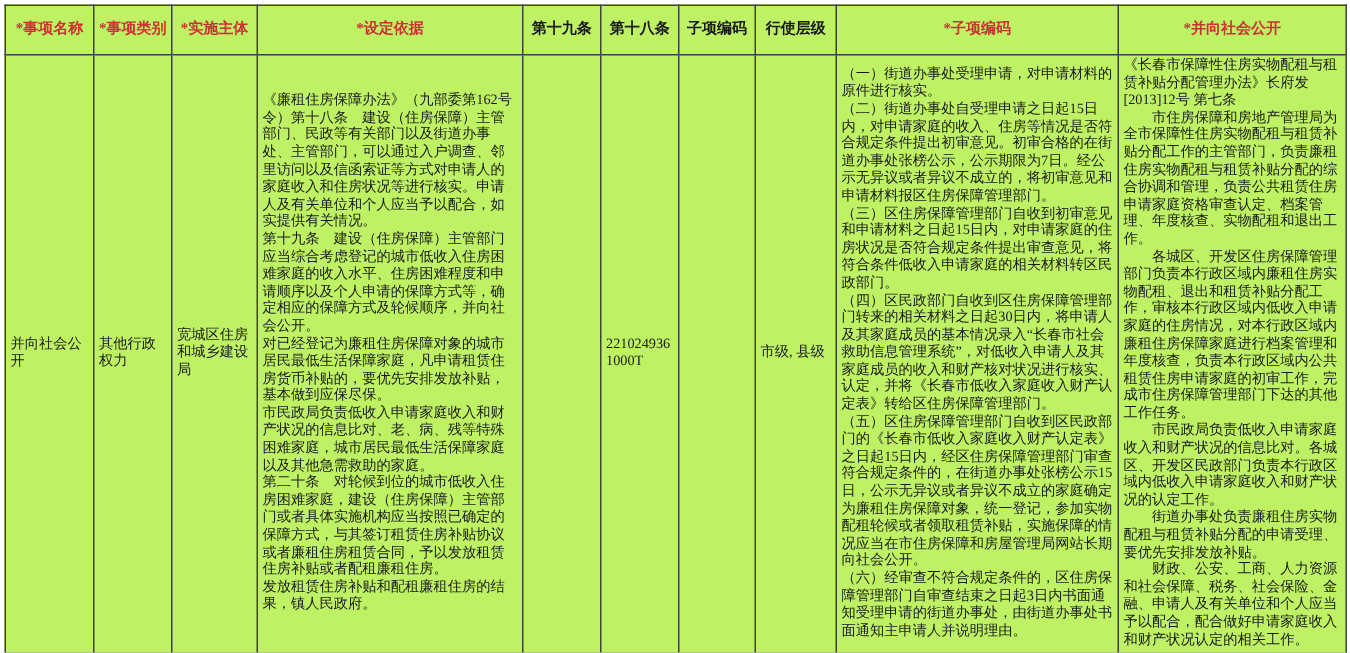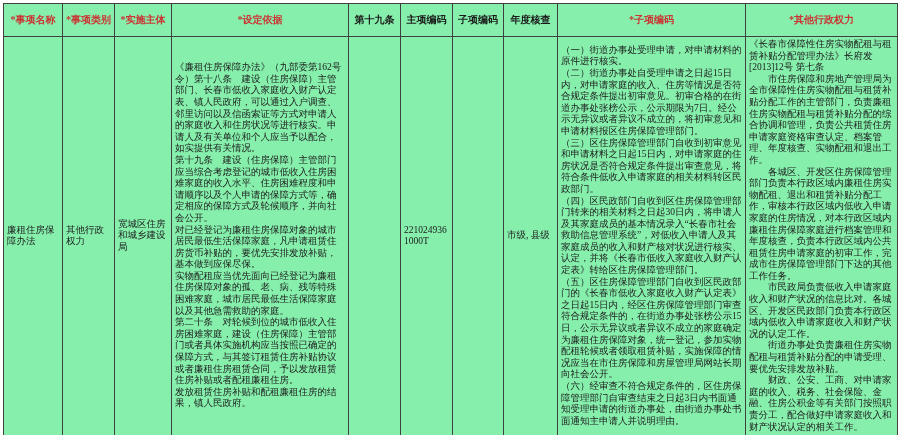--- a/index.html
+++ b/index.html
@@ -4,21 +4,21 @@
 <style>
   html,body{margin:0;padding:0;background:#ffffff;}
   body{
     width:900px;height:435px;overflow:hidden;
     font-family:"Liberation Serif","DejaVu Serif",serif;
     color:var(--text,#1a1a1a);
   }
   .wrap{padding:3px;}
   table{
     border-collapse:collapse;table-layout:fixed;
-    width:894px;height:429px;background:#86efac;
+    width:894px;height:429px;background:#bef264;
   }
   th,td{
     border:1px solid var(--border,#404040);
     padding:2px 3px;
     font-size:9.5px;line-height:11.6px;
     vertical-align:middle;text-align:left;
     overflow:hidden;word-break:break-word;
   }
   thead th{
     font-weight:bold;text-align:center;vertical-align:middle;
@@ -45,37 +45,37 @@
         <col style="width:188px">
       <col style="width:152px">
     </colgroup>
     <thead>
       <tr>
         <th class="req">*事项名称</th>
         <th class="req">*事项类别</th>
         <th class="req">*实施主体</th>
         <th class="req">*设定依据</th>
         <th>第十九条</th>
-        <th>主项编码</th>
+        <th>第十八条</th>
         <th>子项编码</th>
-        <th>年度核查</th>
+        <th>行使层级</th>
         <th class="req">*子项编码</th>
-        <th class="req">*其他行政权力</th>
+        <th class="req">*并向社会公开</th>
       </tr>
     </thead>
     <tbody>
       <tr>
-        <td>廉租住房保障办法</td>
+        <td>并向社会公开</td>
         <td>其他行政权力</td>
         <td>宽城区住房和城乡建设局</td>
         <td>
-            <p>《廉租住房保障办法》（九部委第162号令）第十八条　建设（住房保障）主管部门、长春市低收入家庭收入财产认定表、镇人民政府，可以通过入户调查、邻里访问以及信函索证等方式对申请人的家庭收入和住房状况等进行核实。申请人及有关单位和个人应当予以配合，如实提供有关情况。</p>
+            <p>《廉租住房保障办法》（九部委第162号令）第十八条　建设（住房保障）主管部门、民政等有关部门以及街道办事处、主管部门，可以通过入户调查、邻里访问以及信函索证等方式对申请人的家庭收入和住房状况等进行核实。申请人及有关单位和个人应当予以配合，如实提供有关情况。</p>
             <p>第十九条　建设（住房保障）主管部门应当综合考虑登记的城市低收入住房困难家庭的收入水平、住房困难程度和申请顺序以及个人申请的保障方式等，确定相应的保障方式及轮候顺序，并向社会公开。</p>
             <p>对已经登记为廉租住房保障对象的城市居民最低生活保障家庭，凡申请租赁住房货币补贴的，要优先安排发放补贴，基本做到应保尽保。</p>
-            <p>实物配租应当优先面向已经登记为廉租住房保障对象的孤、老、病、残等特殊困难家庭，城市居民最低生活保障家庭以及其他急需救助的家庭。</p>
+            <p>市民政局负责低收入申请家庭收入和财产状况的信息比对、老、病、残等特殊困难家庭，城市居民最低生活保障家庭以及其他急需救助的家庭。</p>
             <p>第二十条　对轮候到位的城市低收入住房困难家庭，建设（住房保障）主管部门或者具体实施机构应当按照已确定的保障方式，与其签订租赁住房补贴协议或者廉租住房租赁合同，予以发放租赁住房补贴或者配租廉租住房。</p>
             <p>发放租赁住房补贴和配租廉租住房的结果，镇人民政府。</p>
           </td>
         <td></td>
         <td class="code">2210249361000T</td>
         <td></td>
         <td>市级, 县级</td>
         <td>
             <p>（一）街道办事处受理申请，对申请材料的原件进行核实。</p>
             <p>（二）街道办事处自受理申请之日起15日内，对申请家庭的收入、住房等情况是否符合规定条件提出初审意见。初审合格的在街道办事处张榜公示，公示期限为7日。经公示无异议或者异议不成立的，将初审意见和申请材料报区住房保障管理部门。</p>
@@ -83,18 +83,18 @@
             <p>（四）区民政部门自收到区住房保障管理部门转来的相关材料之日起30日内，将申请人及其家庭成员的基本情况录入“长春市社会救助信息管理系统”，对低收入申请人及其家庭成员的收入和财产核对状况进行核实、认定，并将《长春市低收入家庭收入财产认定表》转给区住房保障管理部门。</p>
             <p>（五）区住房保障管理部门自收到区民政部门的《长春市低收入家庭收入财产认定表》之日起15日内，经区住房保障管理部门审查符合规定条件的，在街道办事处张榜公示15日，公示无异议或者异议不成立的家庭确定为廉租住房保障对象，统一登记，参加实物配租轮候或者领取租赁补贴，实施保障的情况应当在市住房保障和房屋管理局网站长期向社会公开。</p>
             <p>（六）经审查不符合规定条件的，区住房保障管理部门自审查结束之日起3日内书面通知受理申请的街道办事处，由街道办事处书面通知主申请人并说明理由。</p>
           </td>
         <td>
             <p>《长春市保障性住房实物配租与租赁补贴分配管理办法》长府发[2013]12号 第七条</p>
             <p>　　市住房保障和房地产管理局为全市保障性住房实物配租与租赁补贴分配工作的主管部门，负责廉租住房实物配租与租赁补贴分配的综合协调和管理，负责公共租赁住房申请家庭资格审查认定、档案管理、年度核查、实物配租和退出工作。</p>
             <p>　　各城区、开发区住房保障管理部门负责本行政区域内廉租住房实物配租、退出和租赁补贴分配工作，审核本行政区域内低收入申请家庭的住房情况，对本行政区域内廉租住房保障家庭进行档案管理和年度核查，负责本行政区域内公共租赁住房申请家庭的初审工作，完成市住房保障管理部门下达的其他工作任务。</p>
             <p>　　市民政局负责低收入申请家庭收入和财产状况的信息比对。各城区、开发区民政部门负责本行政区域内低收入申请家庭收入和财产状况的认定工作。</p>
             <p>　　街道办事处负责廉租住房实物配租与租赁补贴分配的申请受理、要优先安排发放补贴。</p>
-            <p>　　财政、公安、工商、对申请家庭的收入、税务、社会保险、金融、住房公积金等有关部门按照职责分工，配合做好申请家庭收入和财产状况认定的相关工作。</p>
+            <p>　　财政、公安、工商、人力资源和社会保障、税务、社会保险、金融、申请人及有关单位和个人应当予以配合，配合做好申请家庭收入和财产状况认定的相关工作。</p>
           </td>
       </tr>
     </tbody>
   </table>
 </div>
 
 </body></html>

